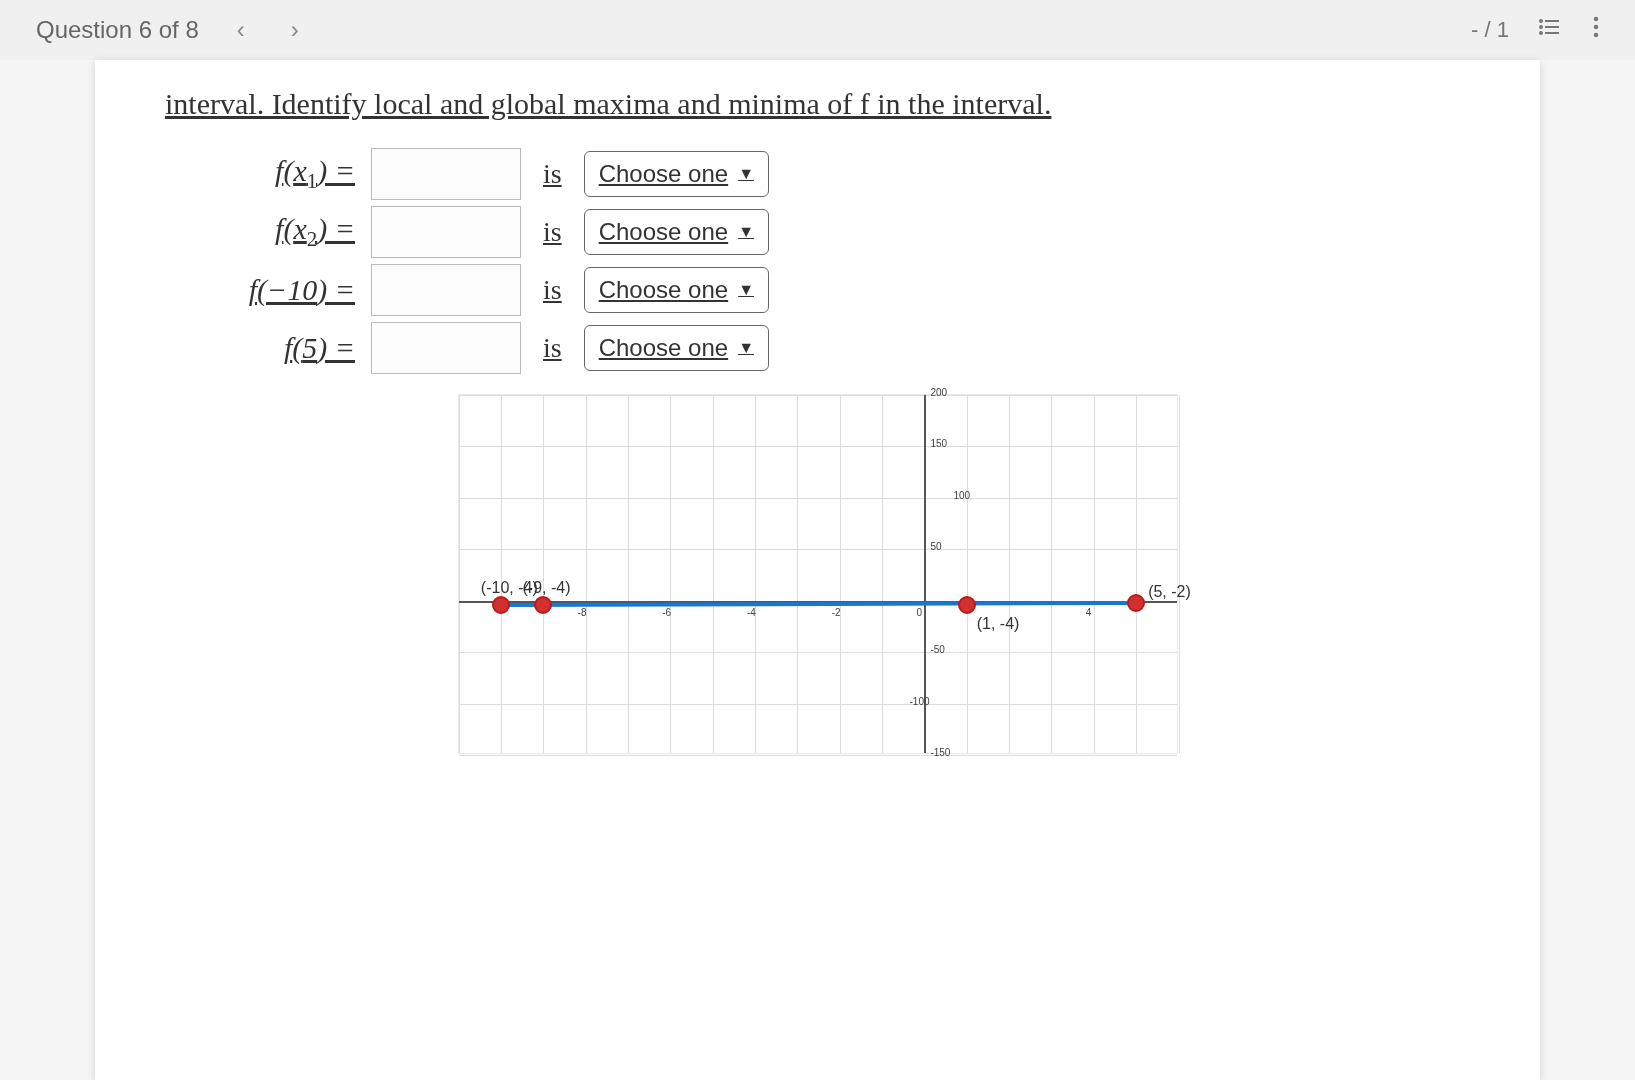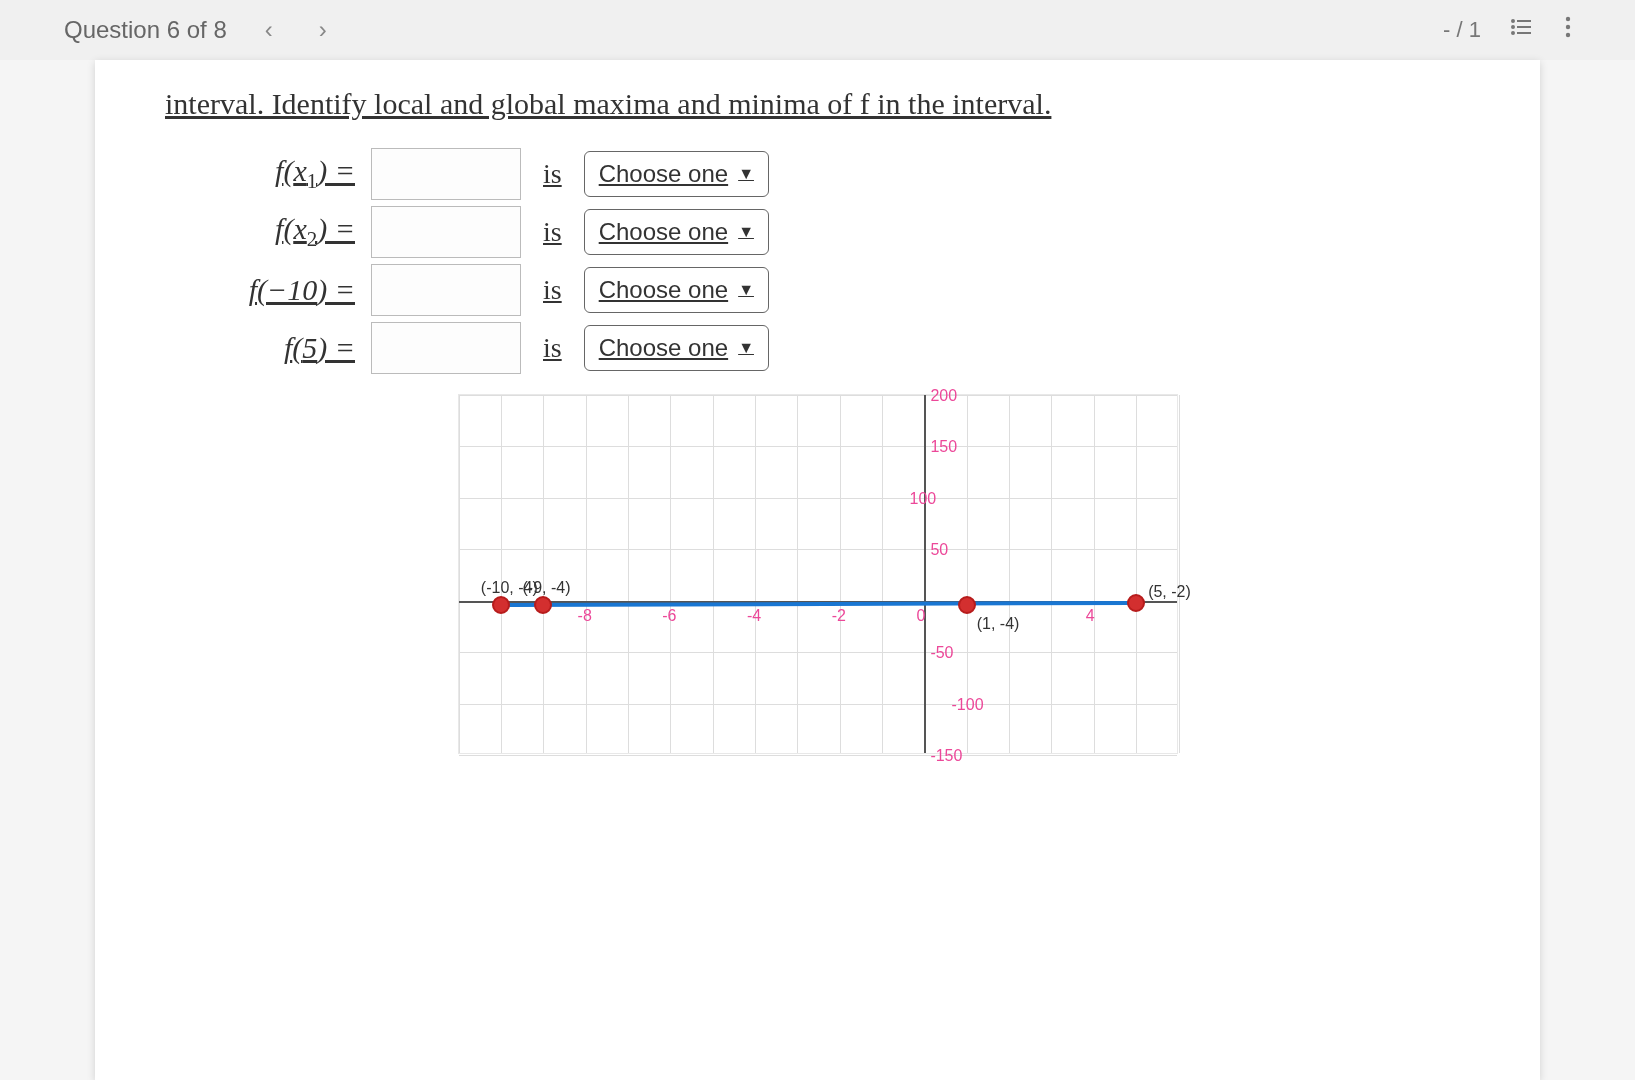--- a/index.html
+++ b/index.html
@@ -6,21 +6,21 @@
     body {
       font-family: Georgia, 'Times New Roman', serif;
       background: #f5f5f5;
       width: 1635px;
       height: 1080px;
       overflow: hidden;
     }
     .toolbar {
       display: flex;
       align-items: center;
-      padding: 12px 64px;
+      padding: 12px 36px;
       background: #f0f0f0;
       color: #666;
       font-family: -apple-system, Arial, sans-serif;
       font-size: 24px;
       height: 60px;
     }
     .toolbar-left { display: flex; align-items: center; gap: 30px; }
     .nav-btn {
       color: #888;
       font-size: 24px;
@@ -109,22 +109,22 @@
       position: absolute;
       background: #ddd;
     }
     .gridline-v { width: 1px; height: 100%; top: 0; }
     .gridline-h { height: 1px; width: 100%; left: 0; }
     .axis-x { position: absolute; height: 2px; width: 100%; background: #555; left: 0; }
     .axis-y { position: absolute; width: 2px; height: 100%; background: #555; top: 0; }
     .tick-label {
       position: absolute;
       font-family: Arial, sans-serif;
-      font-size: 16px;
-      color: #ec4899;
+      font-size: 10px;
+      color: #404040;
     }
     .curve {
       position: absolute;
       height: 4px;
       background: #1976d2;
       border-radius: 2px;
     }
     .point {
       position: absolute;
       width: 18px;
@@ -259,24 +259,24 @@
         <div class="gridline-h" style="top: 0px;"></div>
         <div class="axis-x" style="top: 205.714px;"></div>
         <div class="axis-y" style="left: 465.882px;"></div>
         <div class="tick-label" style="left: 119.059px; top: 211.714px;">-8</div>
         <div class="tick-label" style="left: 203.765px; top: 211.714px;">-6</div>
         <div class="tick-label" style="left: 288.471px; top: 211.714px;">-4</div>
         <div class="tick-label" style="left: 373.176px; top: 211.714px;">-2</div>
         <div class="tick-label" style="left: 457.882px; top: 211.714px;">0</div>
         <div class="tick-label" style="left: 627.294px; top: 211.714px;">4</div>
         <div class="tick-label" style="left: 471.882px; top: 352px;">-150</div>
-        <div class="tick-label" style="left: 493px; top: 300.571px;">-100</div>
+        <div class="tick-label" style="left: 451px; top: 300.571px;">-100</div>
         <div class="tick-label" style="left: 471.882px; top: 249.143px;">-50</div>
         <div class="tick-label" style="left: 471.882px; top: 146.286px;">50</div>
-        <div class="tick-label" style="left: 451px; top: 94.8571px;">100</div>
+        <div class="tick-label" style="left: 495px; top: 94.8571px;">100</div>
         <div class="tick-label" style="left: 471.882px; top: 43.4286px;">150</div>
         <div class="tick-label" style="left: 471.882px; top: -8px;">200</div>
         <div class="curve" style="left: 42.3529px; top: 207.829px; width: 635.297px; transform-origin: 0px 50%; transform: rotate(-0.185529deg);"></div>
         <div class="point" style="left: 42.3529px; top: 209.829px;"></div>
         <div class="pt-label" style="left: 22.3529px; top: 183.829px;">(-10, -4)</div>
         <div class="point" style="left: 84.7059px; top: 209.829px;"></div>
         <div class="pt-label" style="left: 64px; top: 183.829px;">(-9, -4)</div>
         <div class="point" style="left: 508.235px; top: 209.829px;"></div>
         <div class="pt-label" style="left: 518.235px; top: 220px;">(1, -4)</div>
         <div class="point" style="left: 677.647px; top: 207.771px;"></div>

